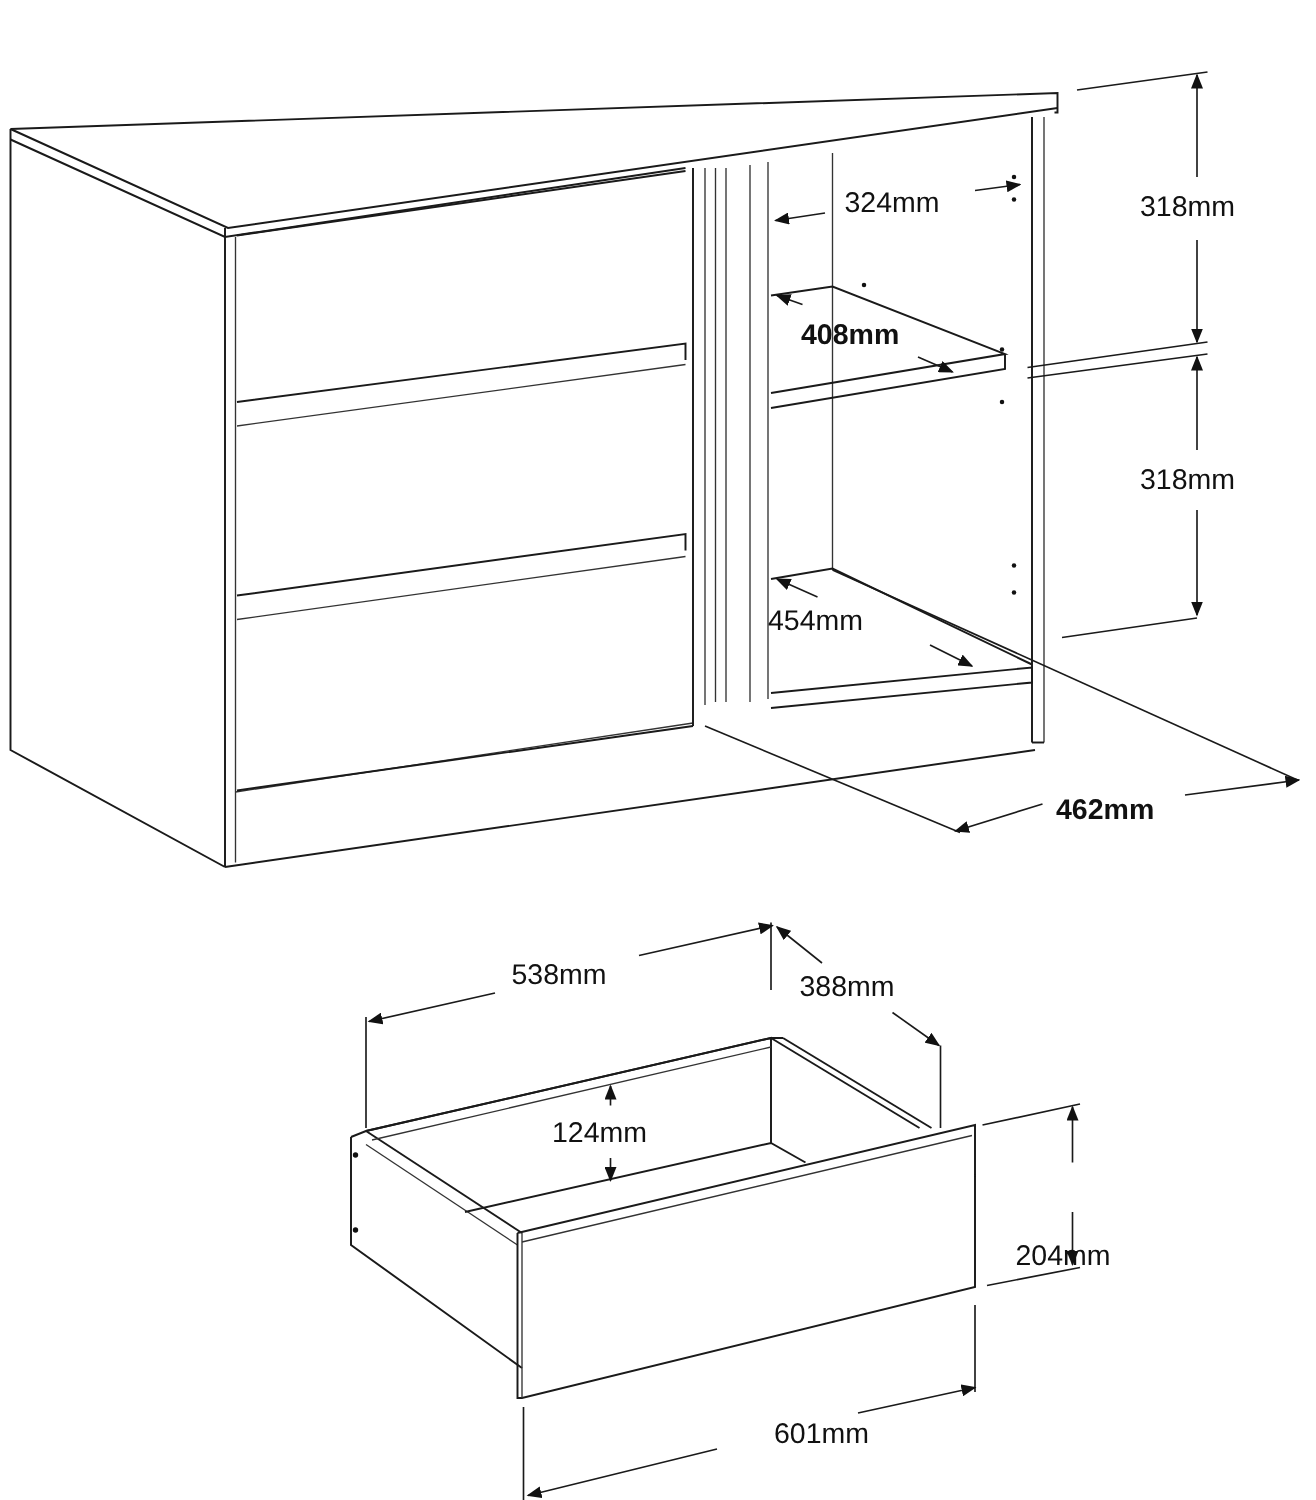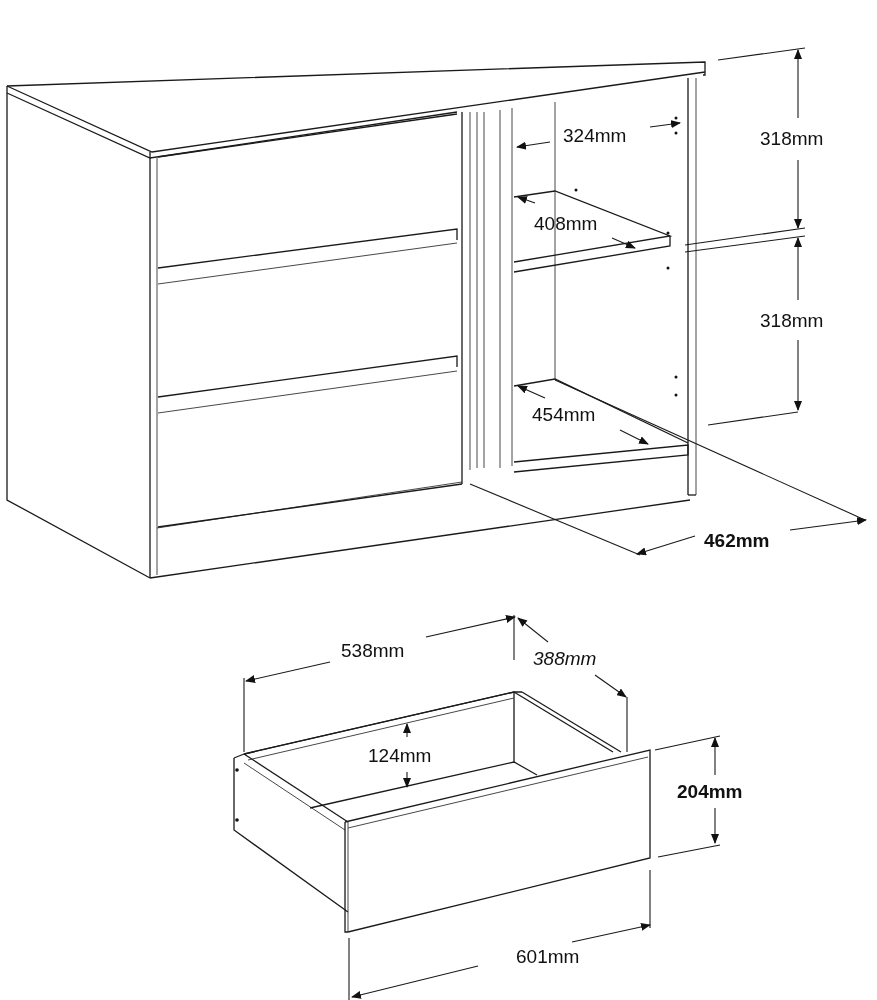--- a/index.html
+++ b/index.html
@@ -139,24 +139,24 @@
 
     <line class="dim" x1="349" y1="938" x2="349" y2="1000"></line>
     <line class="dim" x1="650" y1="870" x2="650" y2="928"></line>
     <line class="dim" x1="478" y1="966" x2="352" y2="997" marker-end="url(#ar)"></line>
     <line class="dim" x1="572" y1="942" x2="650" y2="925" marker-end="url(#ar)"></line>
   </g>
 </svg>
 
 
 <span class="lbl" style="left:563px;top:126px;">324mm</span>
-<span class="lbl" style="left:534px;top:214px;">408mm</span>
+<span class="lbl" style="left:534px;top:214px;font-weight:bold;">408mm</span>
 <span class="lbl" style="left:760px;top:129px;">318mm</span>
 <span class="lbl" style="left:760px;top:311px;">318mm</span>
-<span class="lbl" style="left:532px;top:405px;">454mm</span>
+<span class="lbl" style="left:512px;top:405px;">454mm</span>
 <span class="lbl" style="left:704px;top:531px;font-weight:bold;">462mm</span>
 
 <span class="lbl" style="left:341px;top:641px;">538mm</span>
-<span class="lbl" style="left:533px;top:649px;font-style:italic;">388mm</span>
+<span class="lbl" style="left:533px;top:649px;">388mm</span>
 <span class="lbl" style="left:368px;top:746px;text-align:right;">124mm</span>
-<span class="lbl" style="left:677px;top:782px;font-weight:bold;">204mm</span>
+<span class="lbl" style="left:677px;top:828px;">204mm</span>
 <span class="lbl" style="left:516px;top:947px;">601mm</span>
 </div>
 
 </body></html>

